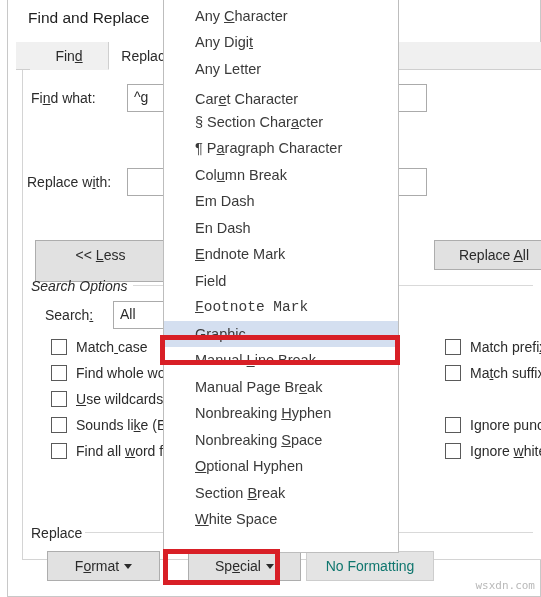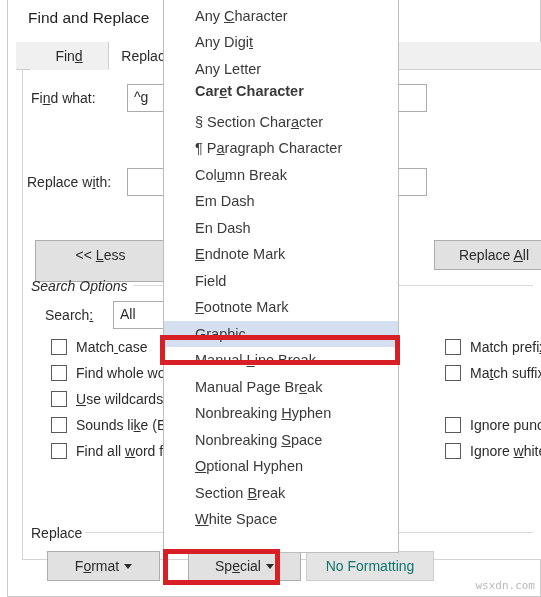--- a/index.html
+++ b/index.html
@@ -313,29 +313,29 @@
       <div class="btn disabled" style="left:283px;top:481px;width:128px;height:30px;line-height:28px;">No Formatting</div>
 
     </div>
   </div>
 
   <div class="dropdown" id="special-dropdown">
       <div class="menu-item" style="top: -14px;">ab Character</div>
       <div class="menu-item" style="top: 12.5px;">Any <u class="acc">C</u>haracter</div>
       <div class="menu-item" style="top: 39px;">Any Digi<u class="acc">t</u></div>
       <div class="menu-item" style="top: 65.5px;">Any Letter</div>
-      <div class="menu-item" style="top: 88px; font-weight: bold;">Car<u class="acc">e</u>t Character</div>
+      <div class="menu-item" style="top: 96px;">Car<u class="acc">e</u>t Character</div>
       <div class="menu-item" style="top: 118.5px;">§ Section Char<u class="acc">a</u>cter</div>
       <div class="menu-item" style="top: 145px;">¶ P<u class="acc">a</u>ragraph Character</div>
       <div class="menu-item" style="top: 171.5px;">Col<u class="acc">u</u>mn Break</div>
       <div class="menu-item" style="top: 198px;">Em Dash</div>
       <div class="menu-item" style="top: 224.5px;">En Dash</div>
       <div class="menu-item" style="top: 251px;"><u class="acc">E</u>ndnote Mark</div>
       <div class="menu-item" style="top: 277.5px;">Field</div>
-      <div class="menu-item" style="top: 304px;"><u class="acc">F</u>ootnote Mark</div>
+      <div class="menu-item" style="top: 304px; font-family: Liberation Mono, monospace;"><u class="acc">F</u>ootnote Mark</div>
       <div class="menu-item selected" style="top: 330.5px;">Graphic</div>
       <div class="menu-item" style="top: 357px;">Manual <u class="acc">L</u>ine Break</div>
       <div class="menu-item" style="top: 383.5px;">Manual Page Br<u class="acc">e</u>ak</div>
       <div class="menu-item" style="top: 410px;">Nonbreaking <u class="acc">H</u>yphen</div>
       <div class="menu-item" style="top: 436.5px;">Nonbreaking <u class="acc">S</u>pace</div>
       <div class="menu-item" style="top: 463px;"><u class="acc">O</u>ptional Hyphen</div>
       <div class="menu-item" style="top: 489.5px;">Section <u class="acc">B</u>reak</div>
       <div class="menu-item" style="top: 516px;"><u class="acc">W</u>hite Space</div>
     </div>
 

